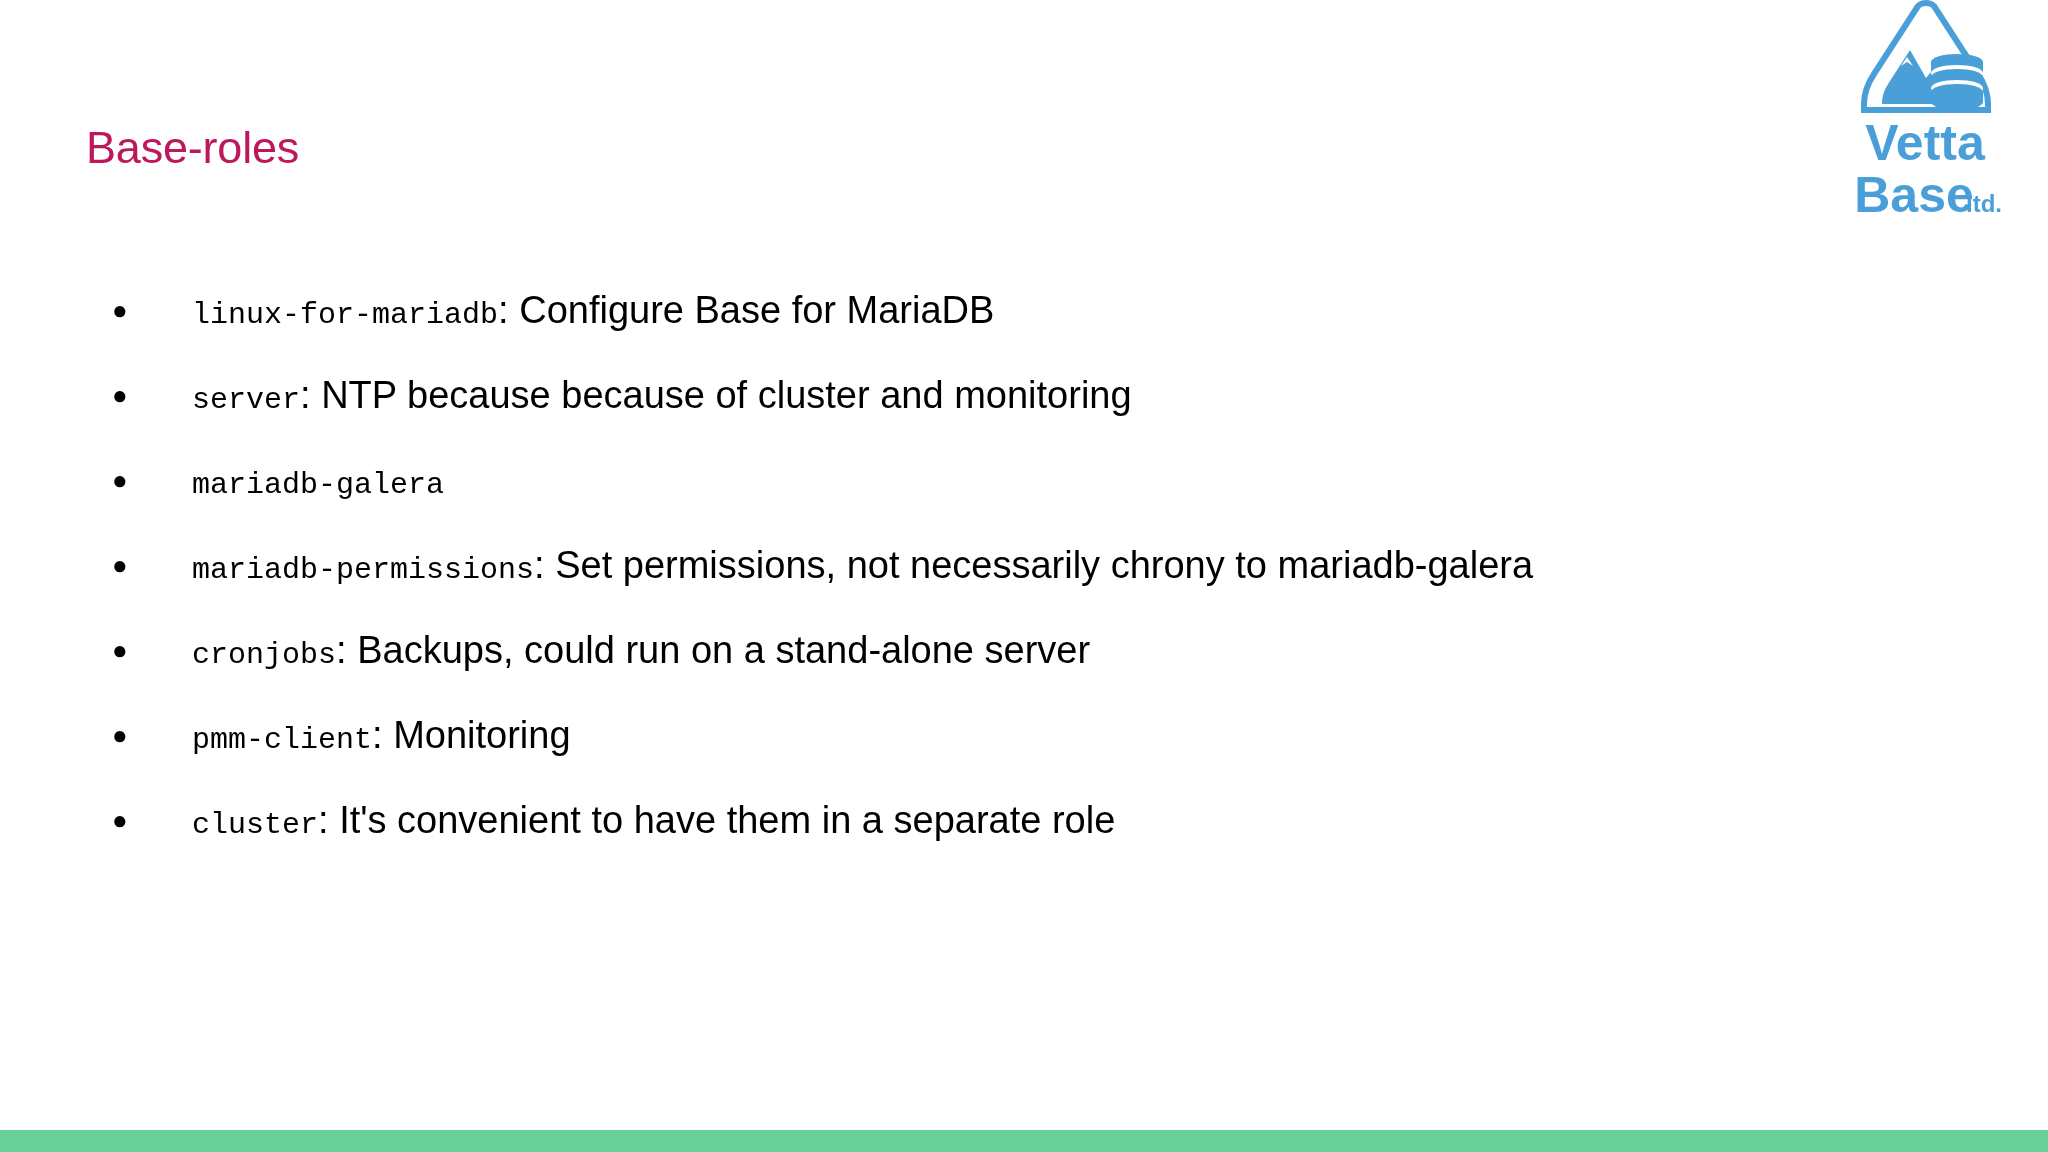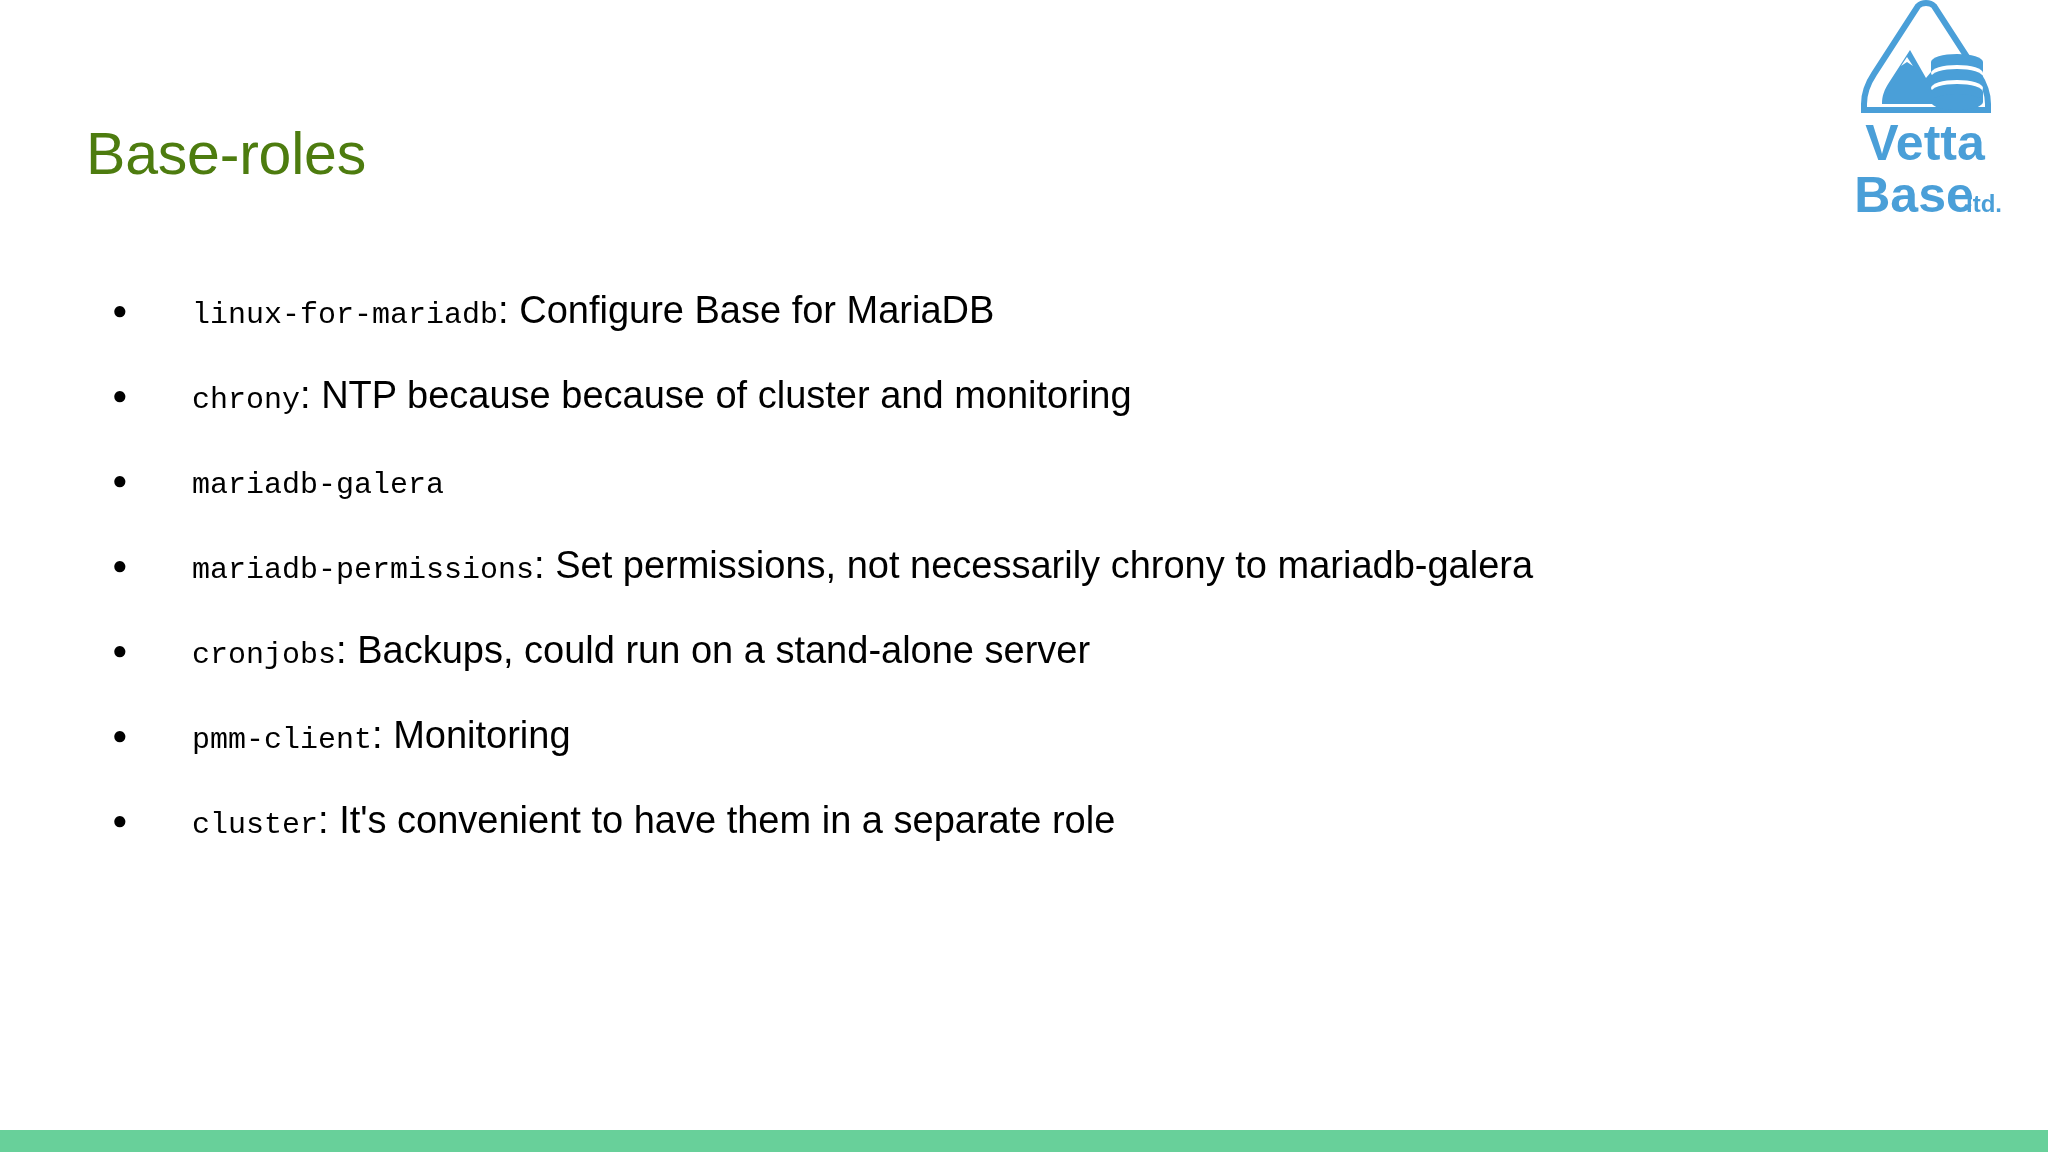--- a/index.html
+++ b/index.html
@@ -28,24 +28,24 @@
     width: 215px;
     height: 245px;
   }
   #logo svg { display: block; width: 215px; height: 245px; }
 
   
   #title {
     position: absolute;
     left: 86px;
     top: 125px;
-    font-size: 59px;
+    font-size: 45px;
     line-height: 1.0;
     font-weight: 400;
-    color: #4d7c0f;
+    color: #be185d;
     letter-spacing: -0.2px;
     white-space: nowrap;
   }
 
   
   #bullets {
     position: absolute;
     left: 86px;
     top: 275px;
     width: 1760px;
@@ -133,21 +133,21 @@
 
   <div id="bullets">
 
     <div class="bullet">
       <span class="bullet-dot">●</span>
       <span class="bullet-text"><span class="mono">linux-for-mariadb</span><span class="desc">: </span><span class="desc">Configure Base for MariaDB</span></span>
     </div>
 
     <div class="bullet">
       <span class="bullet-dot">●</span>
-      <span class="bullet-text"><span class="mono">chrony</span><span class="desc">: </span><span class="desc">NTP because because of cluster and monitoring</span></span>
+      <span class="bullet-text"><span class="mono">server</span><span class="desc">: </span><span class="desc">NTP because because of cluster and monitoring</span></span>
     </div>
 
     <div class="bullet">
       <span class="bullet-dot">●</span>
       <span class="bullet-text"><span class="mono">mariadb-galera</span><span class="desc"></span><span class="desc"></span></span>
     </div>
 
     <div class="bullet">
       <span class="bullet-dot">●</span>
       <span class="bullet-text"><span class="mono">mariadb-permissions</span><span class="desc">: </span><span class="desc">Set permissions, not necessarily chrony to mariadb-galera</span></span>

